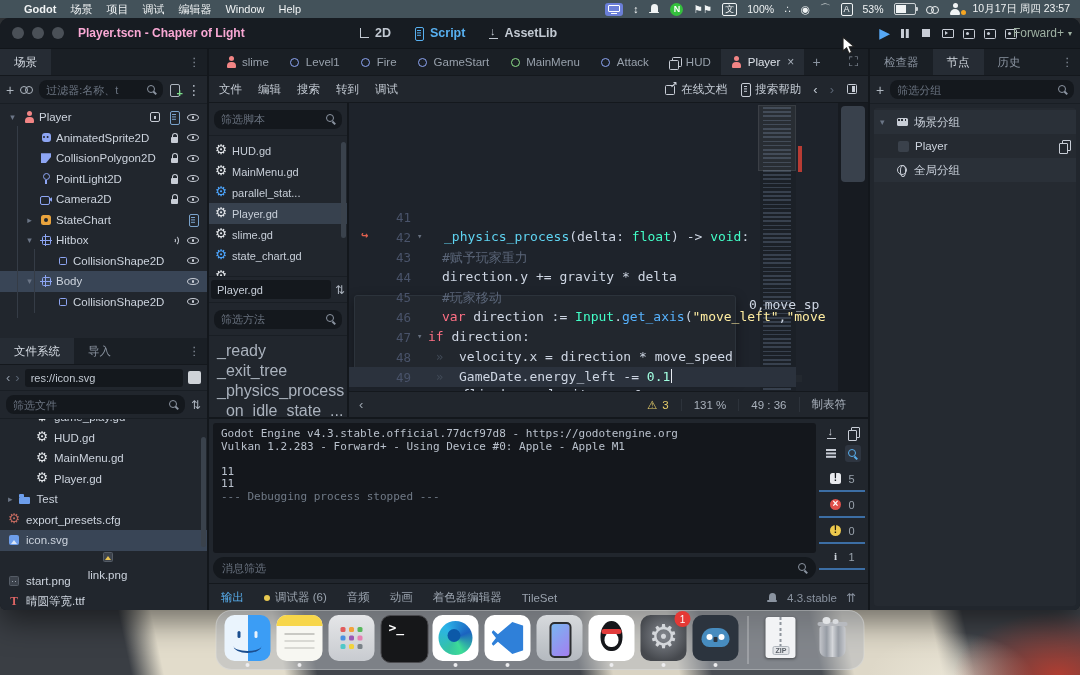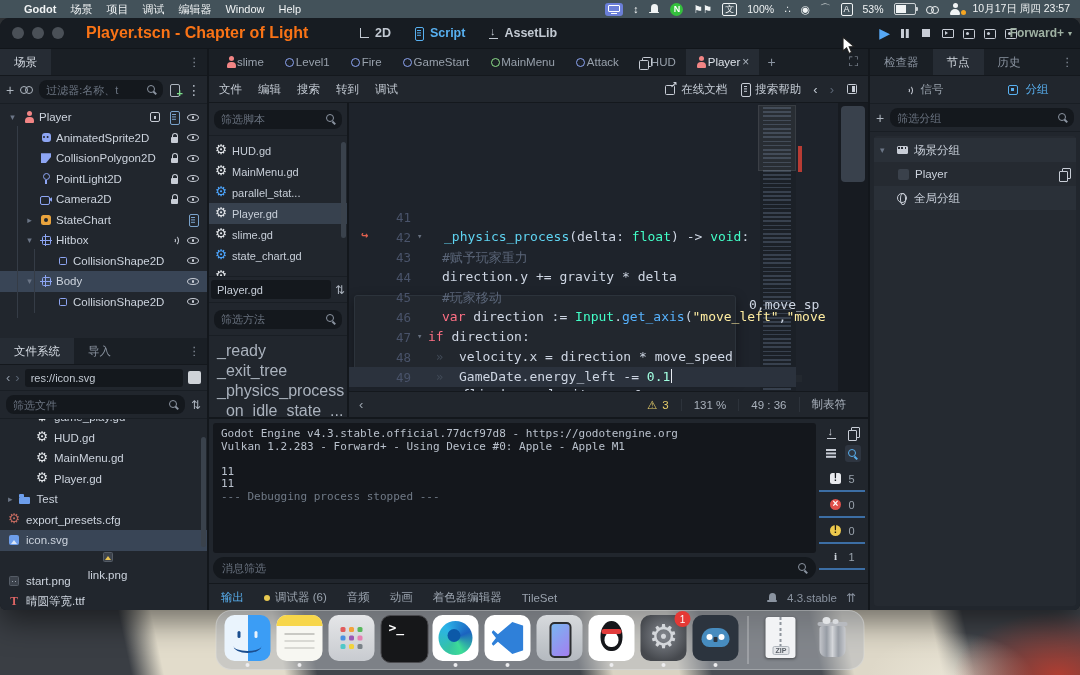--- a/index.html
+++ b/index.html
@@ -33,26 +33,26 @@
   .mb-person::before{content:"";position:absolute;left:4px;top:0;width:5px;height:5px;border-radius:50%;background:#f0f3f4}
   .mb-person::after{content:"";position:absolute;left:1.5px;bottom:0;width:10px;height:6px;border-radius:5px 5px 1px 1px;background:#f0f3f4}
   .mb-dot-o{position:absolute;right:-3px;bottom:0;width:5px;height:5px;border-radius:50%;background:#f5a623}
   
   .gwindow{position:absolute;left:0;top:18px;width:1080px;height:592px;background:#1a1f25;
     border-radius:9px 9px 6px 6px;overflow:hidden;box-shadow:0 12px 30px rgba(0,0,0,.5);z-index:10;
     display:flex;flex-direction:column;}
   .titlebar{height:30px;background:#171c22;display:flex;align-items:center;position:relative;flex:none;border-bottom:1px solid #11151a}
   .tlights{display:flex;gap:8px;margin-left:12px}
   .tlight{width:12px;height:12px;border-radius:50%;background:#4a5057}
-  .wtitle{margin-left:22px;font-weight:bold;color:#f97316;font-size:16px}
+  .wtitle{margin-left:14px;font-weight:bold;color:#f9a8d4;font-size:12px}
   .modes{position:absolute;left:352px;display:flex;gap:10px;align-items:center}
   .mode-btn{display:flex;gap:5px;align-items:center;color:#c2c9d2;font-weight:bold;font-size:12.5px;padding:2px 6px;border-radius:3px}
   .mode-btn.active{color:#58b0f0}
   .playbar{position:absolute;right:64px;display:flex;gap:9px;align-items:center;color:#9aa3ad}
-  .renderer{position:absolute;right:8px;display:flex;gap:4px;align-items:center;color:#9fb1a3;font-weight:bold;font-size:12px}
+  .renderer{position:absolute;right:8px;display:flex;gap:4px;align-items:center;color:#9fb1a3;font-weight:normal;font-size:12px}
   
   .body-row{display:flex;flex:1;min-height:0}
   .col-left{width:207px;flex:none;display:flex;flex-direction:column;background:#21262d;border-right:2px solid #13171c}
   .col-center{flex:1;min-width:0;display:flex;flex-direction:column;background:#21262d}
   .col-right{width:210px;flex:none;display:flex;flex-direction:column;background:#21262d;border-left:2px solid #13171c}
   .phead{height:26px;flex:none;background:#1a1f25;display:flex;align-items:stretch;border-bottom:1px solid #14181d}
   .ptab{display:flex;align-items:center;padding:0 14px;color:#8b94a1;font-size:11.5px;gap:5px}
   .ptab.active{background:#262c34;color:#d4dae2}
   .phead .spacer{flex:1}
   .vdots{display:flex;align-items:center;padding:0 7px;color:#8b94a1}
@@ -216,21 +216,21 @@
   .bic-row{display:flex;gap:10px;color:#aab2bd;margin-bottom:4px}
   .bic-row .boxed{background:#2e3540;border-radius:3px;padding:2px;margin:-2px}
   .obadge{width:46px;height:22px;display:flex;align-items:center;justify-content:center;gap:7px;border-bottom:2px solid #3c6ea5;color:#9aa3ad;font-size:11px;margin-bottom:2px}
   .btabs{height:27px;flex:none;display:flex;align-items:center;padding:0 12px;gap:20px;border-top:1px solid #14181d}
   .btab{color:#9aa3ae;font-size:11.5px;display:flex;align-items:center;gap:5px}
   .btab.active{color:#58b0f0}
   .btab .ydot{width:6px;height:6px;border-radius:50%;background:#e8c950}
   .btabs .right{margin-left:auto;display:flex;align-items:center;gap:9px;color:#8a93a0}
   
   .scenetabs{height:26px;flex:none;background:#1a1f25;display:flex;align-items:stretch;border-bottom:1px solid #14181d;padding-left:6px}
-  .stab{display:flex;align-items:center;padding:0 10px;color:#98a1ac;font-size:11.5px}
+  .stab{display:flex;align-items:center;gap:5px;padding:0 10px;color:#98a1ac;font-size:11.5px}
   .stab.active{background:#262c34;color:#dde2e9}
   .stab .close{color:#aab2bd;font-size:12px;margin-left:2px}
   .stab-plus{display:flex;align-items:center;padding:0 8px;color:#8b94a1;font-size:14px}
   .scenetabs .spacer{flex:1}
   .expand-btn{display:flex;align-items:center;padding:0 10px;color:#8b94a1}
   
   .siggroup{height:27px;flex:none;display:flex;border-bottom:1px solid #191e24}
   .sgbtn{flex:1;display:flex;align-items:center;justify-content:center;gap:7px;color:#9aa3ad;font-size:11.5px}
   .sgbtn.active{color:#58b0f0}
   .sgbtn.active .ic{color:#58b0f0}
@@ -835,30 +835,20 @@
             </div>
           <div class="ptab active">
               <span>节点</span>
             </div>
           <div class="ptab">
               <span>历史</span>
             </div>
           <div class="spacer"></div>
           <div class="vdots">⋮</div>
         </div>
-        <div class="siggroup">
-          <div class="sgbtn">
-            <span class="ic ic-signal"></span>
-            <span>信号</span>
-          </div>
-          <div class="sgbtn active">
-            <span class="ic ic-sqdot"></span>
-            <span>分组</span>
-          </div>
-        </div>
         <div class="grpfilter">
           <span class="tb-ic">+</span>
           <span class="finput">
             <input placeholder="筛选分组" style="">
             <span class="ic ic-mag" style="width:12px;color:#8b94a1"></span>
           </span>
         </div>
         <div class="grptree">
           <div class="grow alt">
             <span class="arrow">▾</span>

